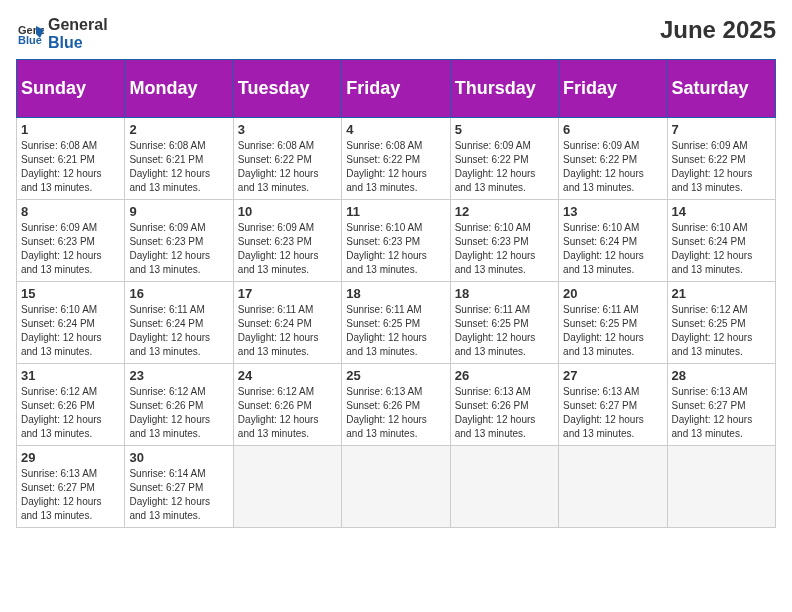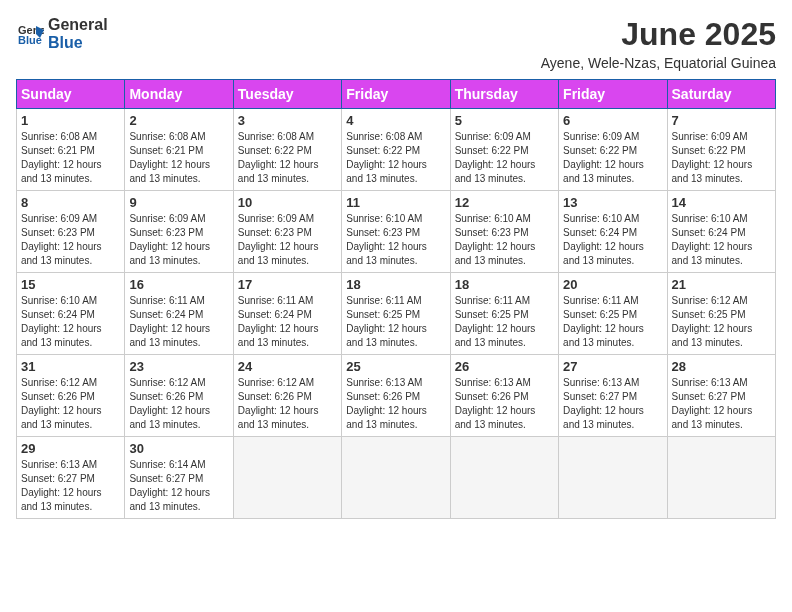--- a/index.html
+++ b/index.html
@@ -22,40 +22,40 @@
       gap: 4px;
     }
     .logo-icon {
       width: 28px;
       height: 28px;
     }
     .title-section {
       text-align: right;
     }
     .calendar-title {
-      font-size: 32px;
+      font-size: 24px;
       font-weight: bold;
       color: #333;
     }
     .calendar-subtitle {
       font-size: 14px;
       color: #333;
       margin-top: 2px;
     }
     table {
       width: 100%;
       border-collapse: collapse;
       font-size: 11px;
     }
     thead tr th {
-      background-color: #d946ef;
+      background-color: #a21caf;
       color: #fff;
-      padding: 6px 4px;
+      padding: 18px 4px;
       text-align: left;
-      font-size: 14px;
+      font-size: 18px;
       font-weight: bold;
       border: 1px solid #1a5fa8;
     }
     tbody tr td {
       border: 1px solid #ccc;
       vertical-align: top;
       padding: 4px 4px;
       width: calc(100% / 7);
       height: 80px;
       background: #fff;
@@ -91,21 +91,20 @@
     </svg>
     <div>
       <div style="display:flex; flex-direction:column; line-height:1.1;">
         <span style="font-size:16px;font-weight:bold;color:#333;">General</span>
         <span style="font-size:16px;font-weight:bold;color:#1a5fa8;">Blue</span>
       </div>
     </div>
   </div>
   <div class="title-section">
     <div class="calendar-title">June 2025</div>
-    <div class="calendar-subtitle">Ayene, Wele-Nzas, Equatorial Guinea</div>
   </div>
 </div>
 
 <table>
   <thead>
     <tr>
       <th>Sunday</th>
       <th>Monday</th>
       <th>Tuesday</th>
       <th>Friday</th>

